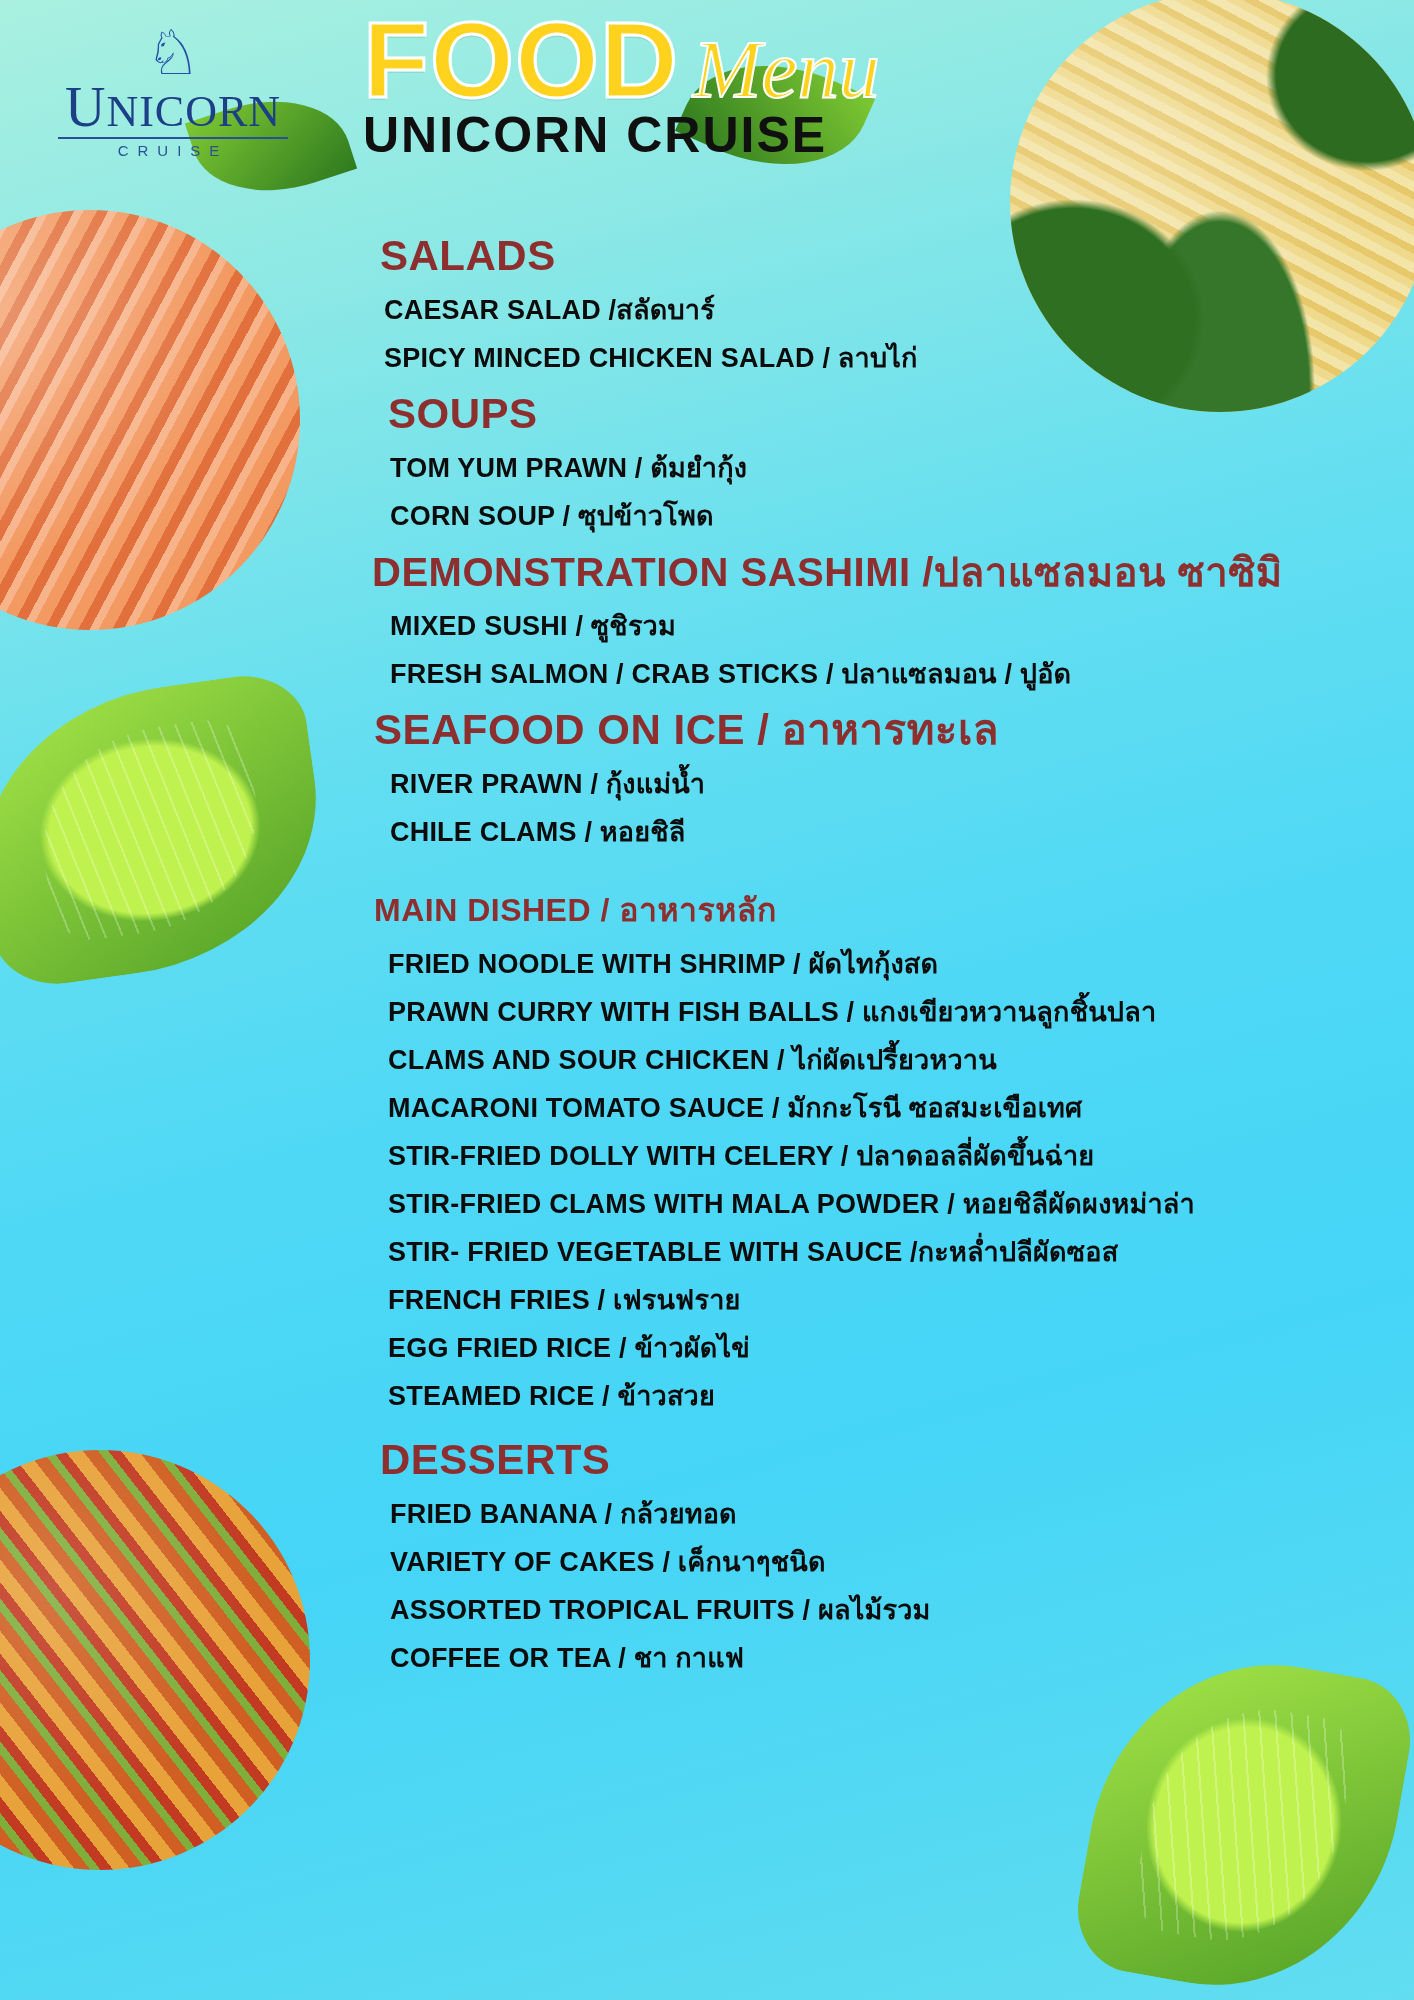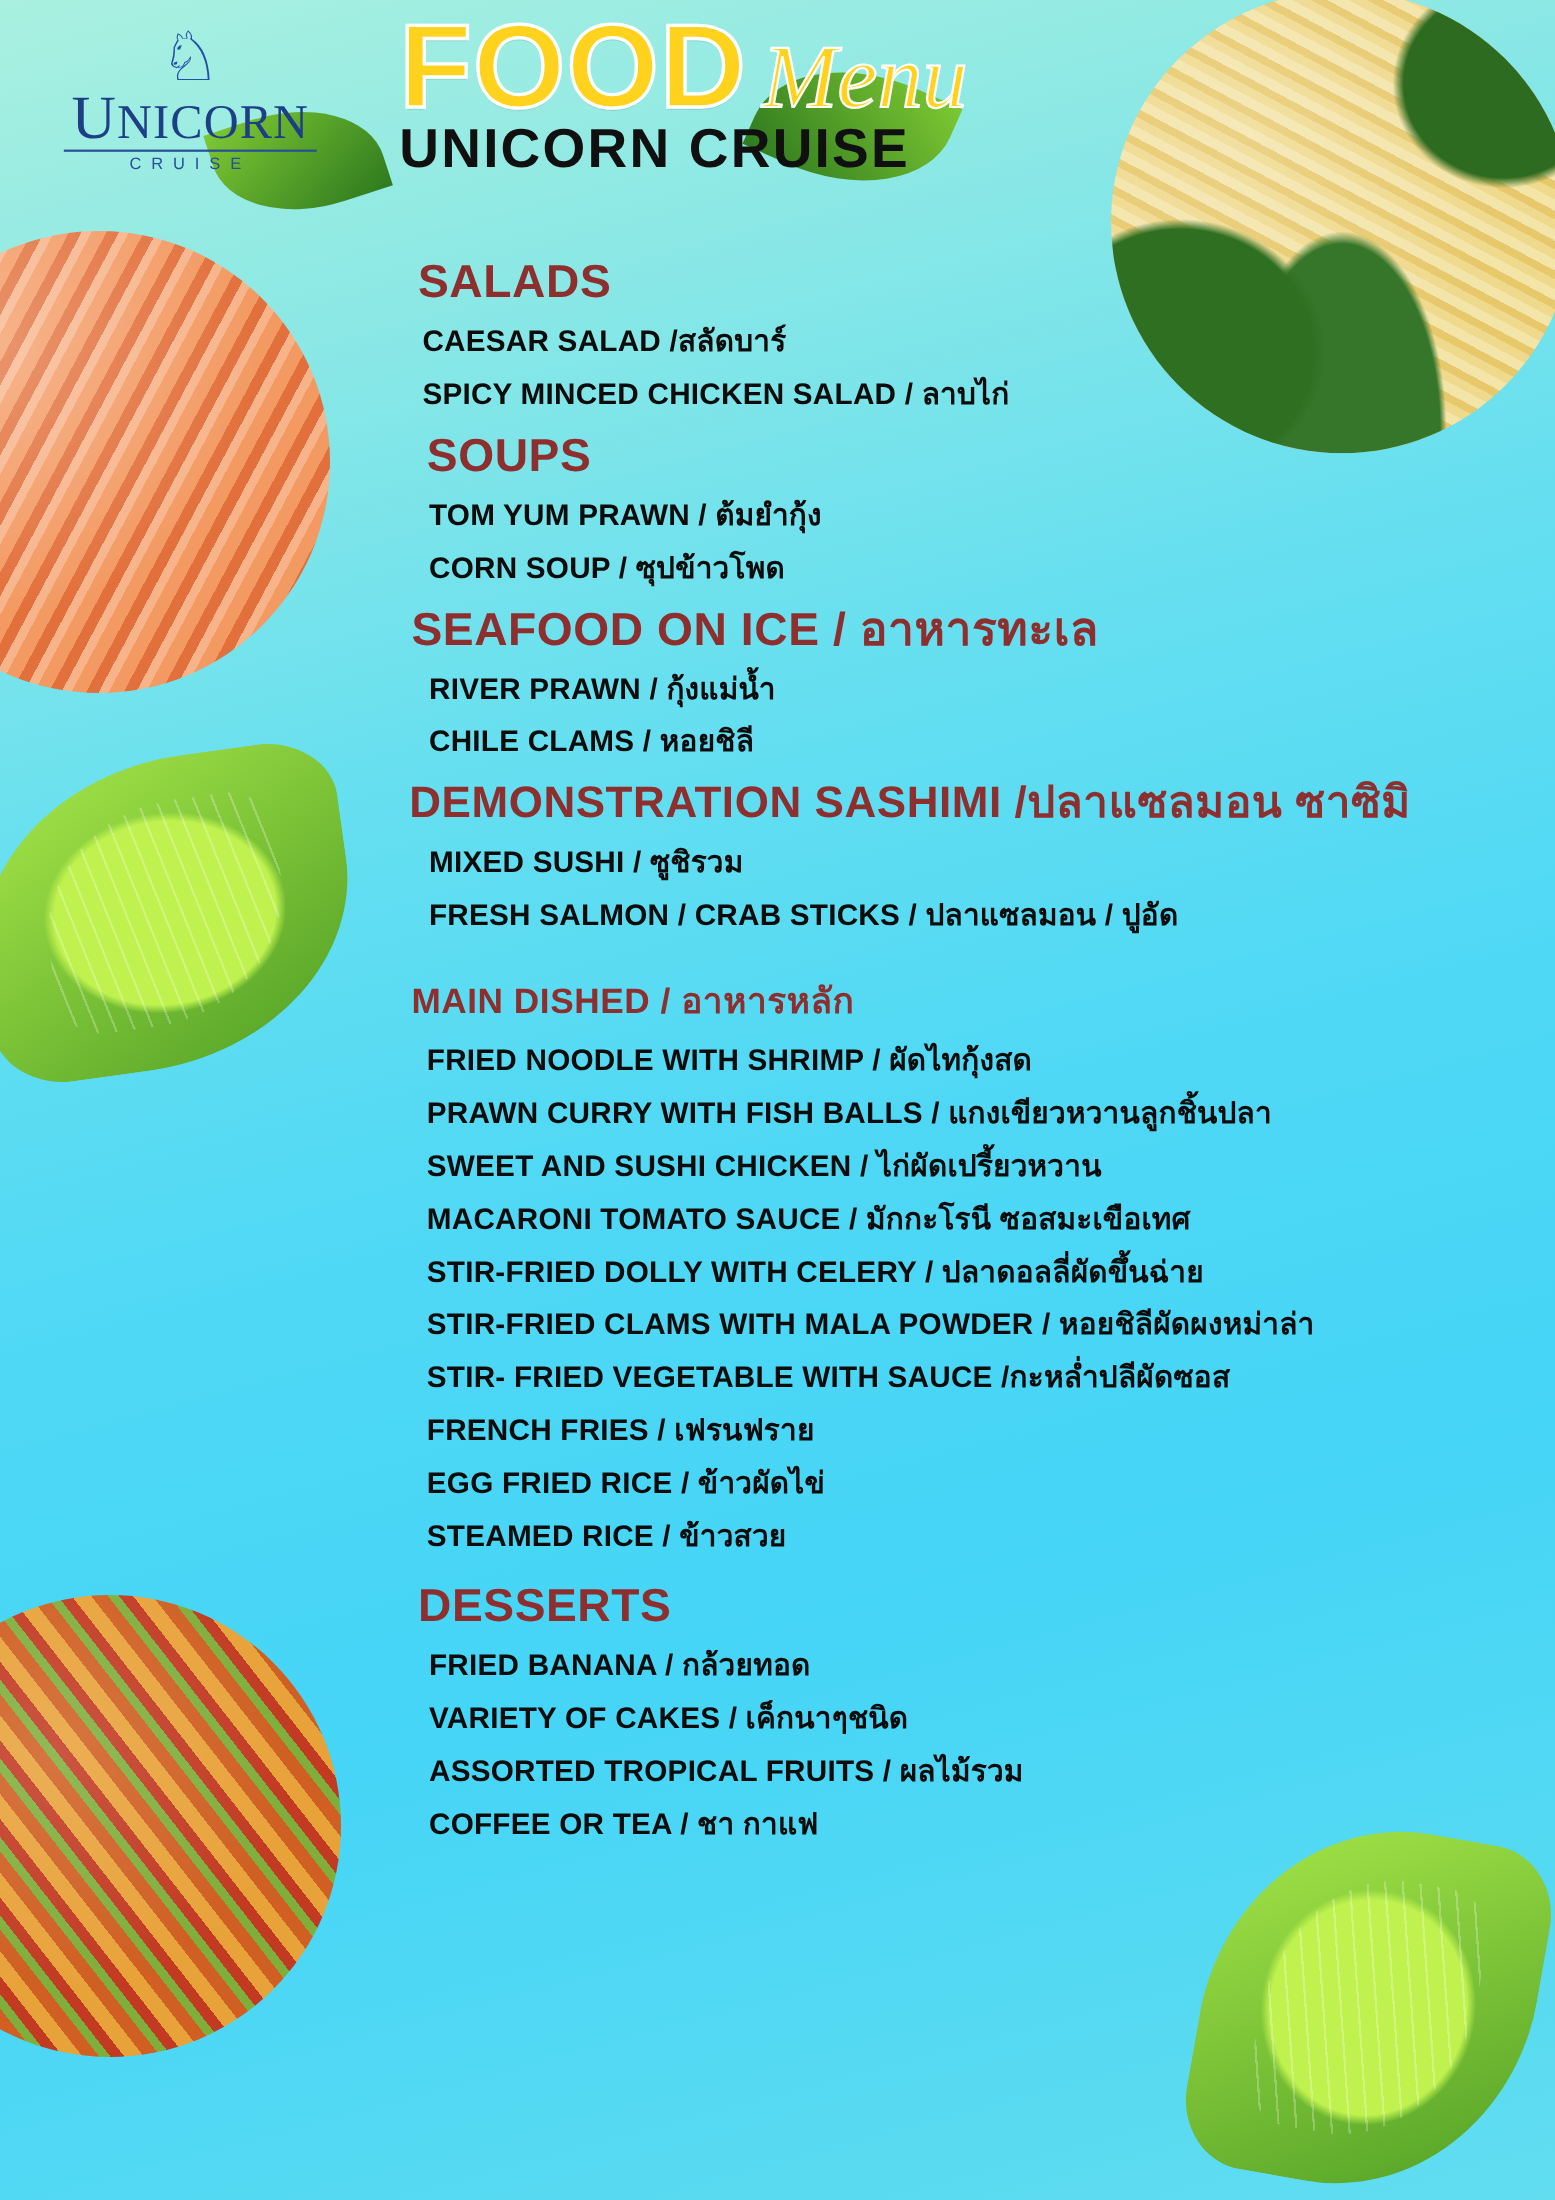--- a/index.html
+++ b/index.html
@@ -222,42 +222,42 @@
     </div>
 
     <div class="section sec-soups">
       <div class="section-title">SOUPS</div>
       <div class="items">
         <div class="item">TOM YUM PRAWN / ต้มยำกุ้ง</div>
         <div class="item">CORN SOUP / ซุปข้าวโพด</div>
       </div>
     </div>
 
+    <div class="section sec-sashimi">
+      <div class="section-title">DEMONSTRATION SASHIMI /ปลาแซลมอน ซาซิมิ</div>
+      <div class="items">
+        <div class="item">MIXED SUSHI / ซูชิรวม</div>
+        <div class="item">FRESH SALMON / CRAB STICKS / ปลาแซลมอน / ปูอัด</div>
+      </div>
+    </div>
+
     <div class="section sec-seafood">
       <div class="section-title">SEAFOOD ON ICE / อาหารทะเล</div>
       <div class="items">
         <div class="item">RIVER PRAWN / กุ้งแม่น้ำ</div>
         <div class="item">CHILE CLAMS / หอยชิลี</div>
       </div>
     </div>
 
-    <div class="section sec-sashimi">
-      <div class="section-title">DEMONSTRATION SASHIMI /ปลาแซลมอน ซาซิมิ</div>
-      <div class="items">
-        <div class="item">MIXED SUSHI / ซูชิรวม</div>
-        <div class="item">FRESH SALMON / CRAB STICKS / ปลาแซลมอน / ปูอัด</div>
-      </div>
-    </div>
-
     <div class="section sec-main">
       <div class="section-title">MAIN DISHED / อาหารหลัก</div>
       <div class="items">
         <div class="item">FRIED NOODLE WITH SHRIMP / ผัดไทกุ้งสด</div>
         <div class="item">PRAWN CURRY WITH FISH BALLS /  แกงเขียวหวานลูกชิ้นปลา</div>
-        <div class="item">SWEET AND SUSHI CHICKEN / ไก่ผัดเปรี้ยวหวาน</div>
+        <div class="item">CLAMS AND SOUR CHICKEN / ไก่ผัดเปรี้ยวหวาน</div>
         <div class="item">MACARONI  TOMATO SAUCE / มักกะโรนี  ซอสมะเขือเทศ</div>
         <div class="item">STIR-FRIED DOLLY WITH CELERY / ปลาดอลลี่ผัดขึ้นฉ่าย</div>
         <div class="item">STIR-FRIED CLAMS WITH MALA POWDER / หอยชิลีผัดผงหม่าล่า</div>
         <div class="item">STIR- FRIED VEGETABLE WITH  SAUCE /กะหล่ำปลีผัดซอส</div>
         <div class="item">FRENCH FRIES / เฟรนฟราย</div>
         <div class="item">EGG FRIED RICE / ข้าวผัดไข่</div>
         <div class="item">STEAMED RICE  / ข้าวสวย</div>
       </div>
     </div>
 

